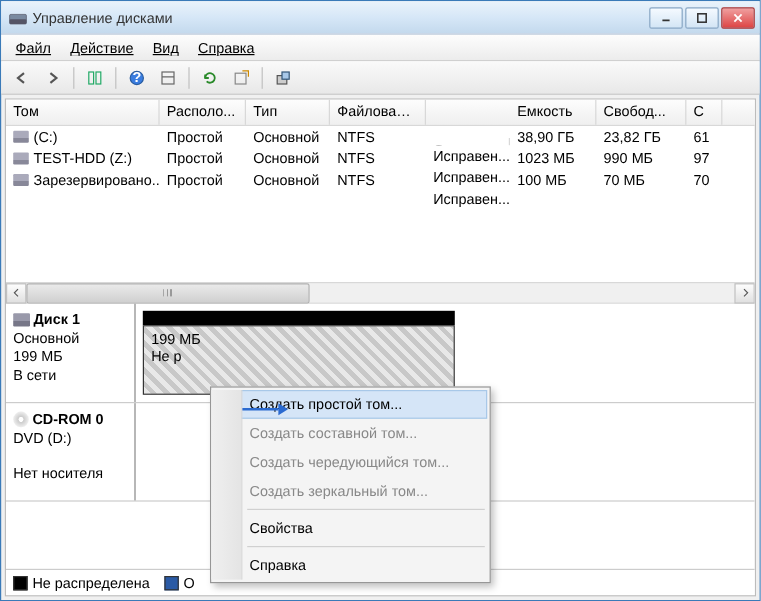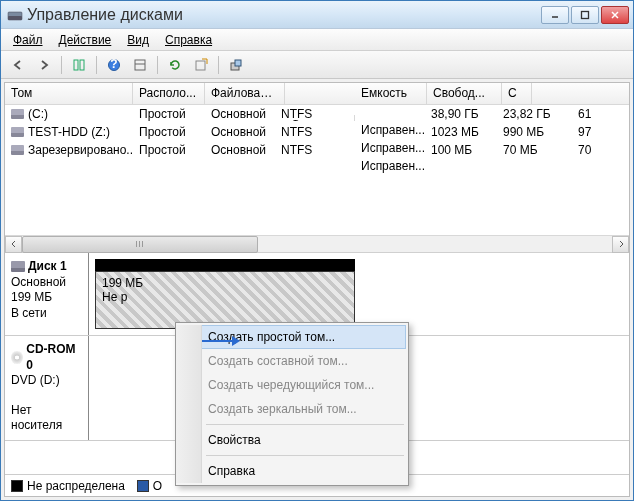--- a/index.html
+++ b/index.html
@@ -2,21 +2,21 @@
 <html><head>
 <meta charset="utf-8">
 <style>
 * { margin: 0; padding: 0; box-sizing: border-box; font-family: 'Segoe UI', Tahoma, sans-serif; font-size: 12px; }
 body { background: #fff; width: 634px; height: 501px; overflow: hidden; }
 
 .window { width: 634px; height: 501px; border: 1px solid #3a7ab8; background: #f0f0f0; display: flex; flex-direction: column; }
 
 .titlebar { height: 28px; background: linear-gradient(to bottom, #eaf3fb 0%, #d6e7f7 50%, #c3d9ed 100%); display: flex; align-items: center; padding: 0 4px 0 6px; border-bottom: 1px solid #b8c9db; }
 .titlebar-icon { width: 16px; height: 16px; margin-right: 4px; display: inline-flex; align-items: center; justify-content: center; }
-.titlebar-text { flex: 1; color: #333; font-size: 16px; }
+.titlebar-text { flex: 1; color: #333; font-size: 12px; }
 .window-controls { display: flex; gap: 2px; }
 .window-btn { width: 28px; height: 18px; border: 1px solid #8aa8c5; background: linear-gradient(to bottom, #f5faff, #d3e5f5); border-radius: 2px; display: flex; align-items: center; justify-content: center; cursor: pointer; }
 .window-btn.close { background: linear-gradient(to bottom, #f0a0a0, #d44); border-color: #a33; color: #fff; }
 .window-btn svg { width: 10px; height: 10px; }
 
 .menubar { height: 22px; background: linear-gradient(to bottom, #fdfdfd, #ececec); border-bottom: 1px solid #d0d0d0; display: flex; align-items: center; padding: 0 4px; }
 .menu-item { padding: 2px 8px; cursor: pointer; text-decoration: underline; }
 
 .toolbar { height: 28px; background: linear-gradient(to bottom, #fafafa, #e8e8e8); border-bottom: 1px solid #c8c8c8; display: flex; align-items: center; padding: 0 6px; gap: 4px; }
 .tb-btn { width: 22px; height: 22px; border: 1px solid transparent; display: flex; align-items: center; justify-content: center; cursor: pointer; border-radius: 2px; }
@@ -33,21 +33,21 @@
 .drive-icon { width: 13px; height: 10px; background: linear-gradient(to bottom, #aab 60%, #889 60%); border-radius: 1px; display: inline-block; flex-shrink: 0; }
 
 .hscroll { height: 17px; background: #f0f0f0; border-top: 1px solid #d8d8d8; display: flex; align-items: center; }
 .hscroll-btn { width: 17px; height: 17px; background: linear-gradient(to bottom, #fdfdfd, #e0e0e0); border: 1px solid #c0c0c0; display: flex; align-items: center; justify-content: center; }
 .hscroll-track { flex: 1; height: 17px; position: relative; }
 .hscroll-thumb { position: absolute; left: 0; width: 40%; height: 100%; background: linear-gradient(to bottom, #eaeaea, #d0d0d0); border: 1px solid #b0b0b0; border-radius: 2px; }
 .hscroll-thumb::after { content: ''; position: absolute; left: 50%; top: 50%; transform: translate(-50%, -50%); width: 8px; height: 6px; background: repeating-linear-gradient(to right, #999 0 1px, transparent 1px 3px); }
 
 .disk-panel { flex: 1; overflow: auto; position: relative; }
 .disk-row { display: flex; border-bottom: 1px solid #ccc; min-height: 82px; }
-.disk-info { width: 84px; border-right: 1px solid #888; padding: 6px; font-size: 12px; line-height: 1.3; }
+.disk-info { width: 108px; border-right: 1px solid #888; padding: 6px; font-size: 12px; line-height: 1.3; }
 .disk-info .dtitle { font-weight: bold; display: flex; align-items: center; gap: 3px; }
 .disk-map { flex: 1; padding: 8px; display: flex; gap: 2px; }
 .partition { border: 1px solid #333; flex: 1; padding: 4px 6px; font-size: 12px; position: relative; overflow: hidden; }
 .partition.header-stripe { flex: 0 0 auto; height: 12px; padding: 0; background: #000; border: none; }
 .partition.hatched { background: repeating-linear-gradient(45deg, #e8e8e8 0 4px, #c8c8c8 4px 8px); }
 .disk-icon { width: 14px; height: 11px; background: linear-gradient(to bottom, #99a 60%, #778 60%); border-radius: 1px; display: inline-block; }
 .cd-icon { width: 13px; height: 13px; border-radius: 50%; background: radial-gradient(circle, #fff 20%, #ccc 25%, #eee 70%, #aaa 100%); display: inline-block; }
 
 .legend { height: 22px; border-top: 1px solid #ccc; display: flex; align-items: center; padding: 0 6px; gap: 12px; font-size: 12px; background: #fff; text-align: right; }
 .legend-swatch { width: 12px; height: 12px; border: 1px solid #333; display: inline-block; margin-right: 4px; vertical-align: middle; }
@@ -157,20 +157,21 @@
         </svg>
       </div>
   </div>
 
   <div class="content">
 
     <div class="volume-panel">
       <div class="vol-header">
         <div class="vol-col c0">Том</div>
         <div class="vol-col c1">Располо...</div>
+        <div class="vol-col c2">Тип</div>
         <div class="vol-col c3">Файловая с...</div>
         <div class="vol-col c4">Состояние</div>
         <div class="vol-col c5">Емкость</div>
         <div class="vol-col c6">Свобод...</div>
         <div class="vol-col c7">С</div>
       </div>
       <div class="vol-body">
         <div class="vol-row">
           <div class="vol-cell c0">
               <span class="drive-icon"></span>

